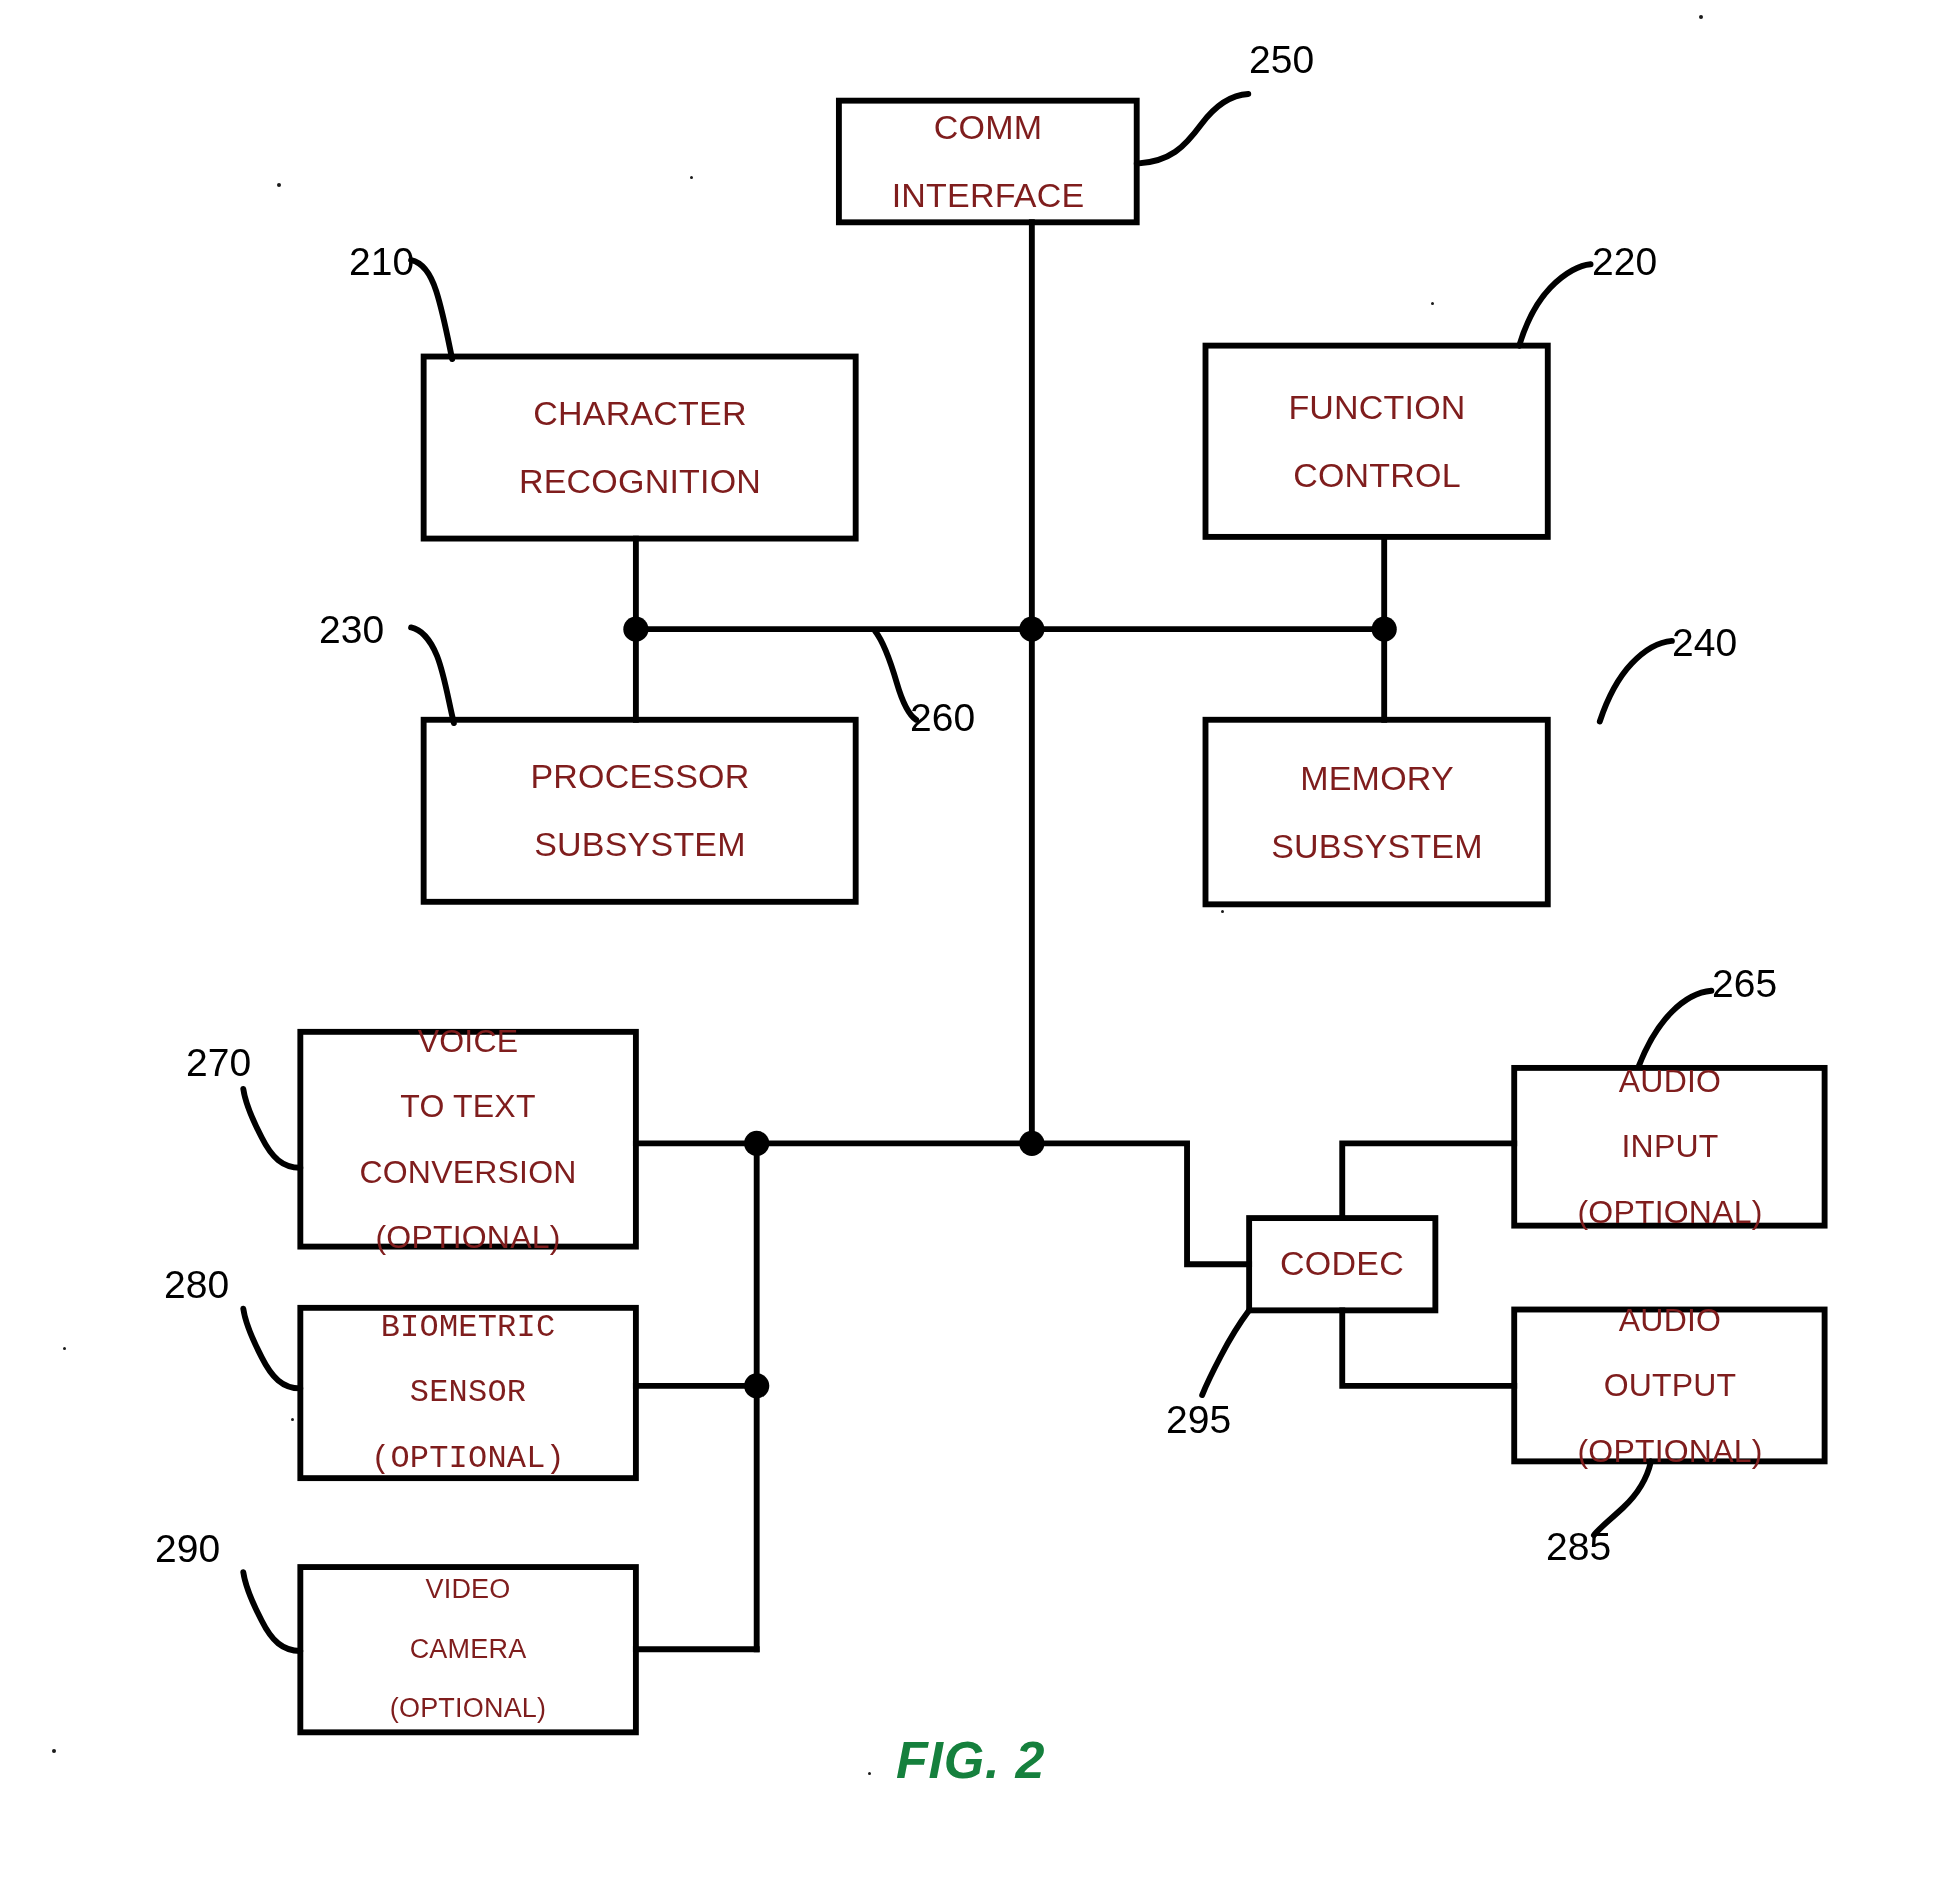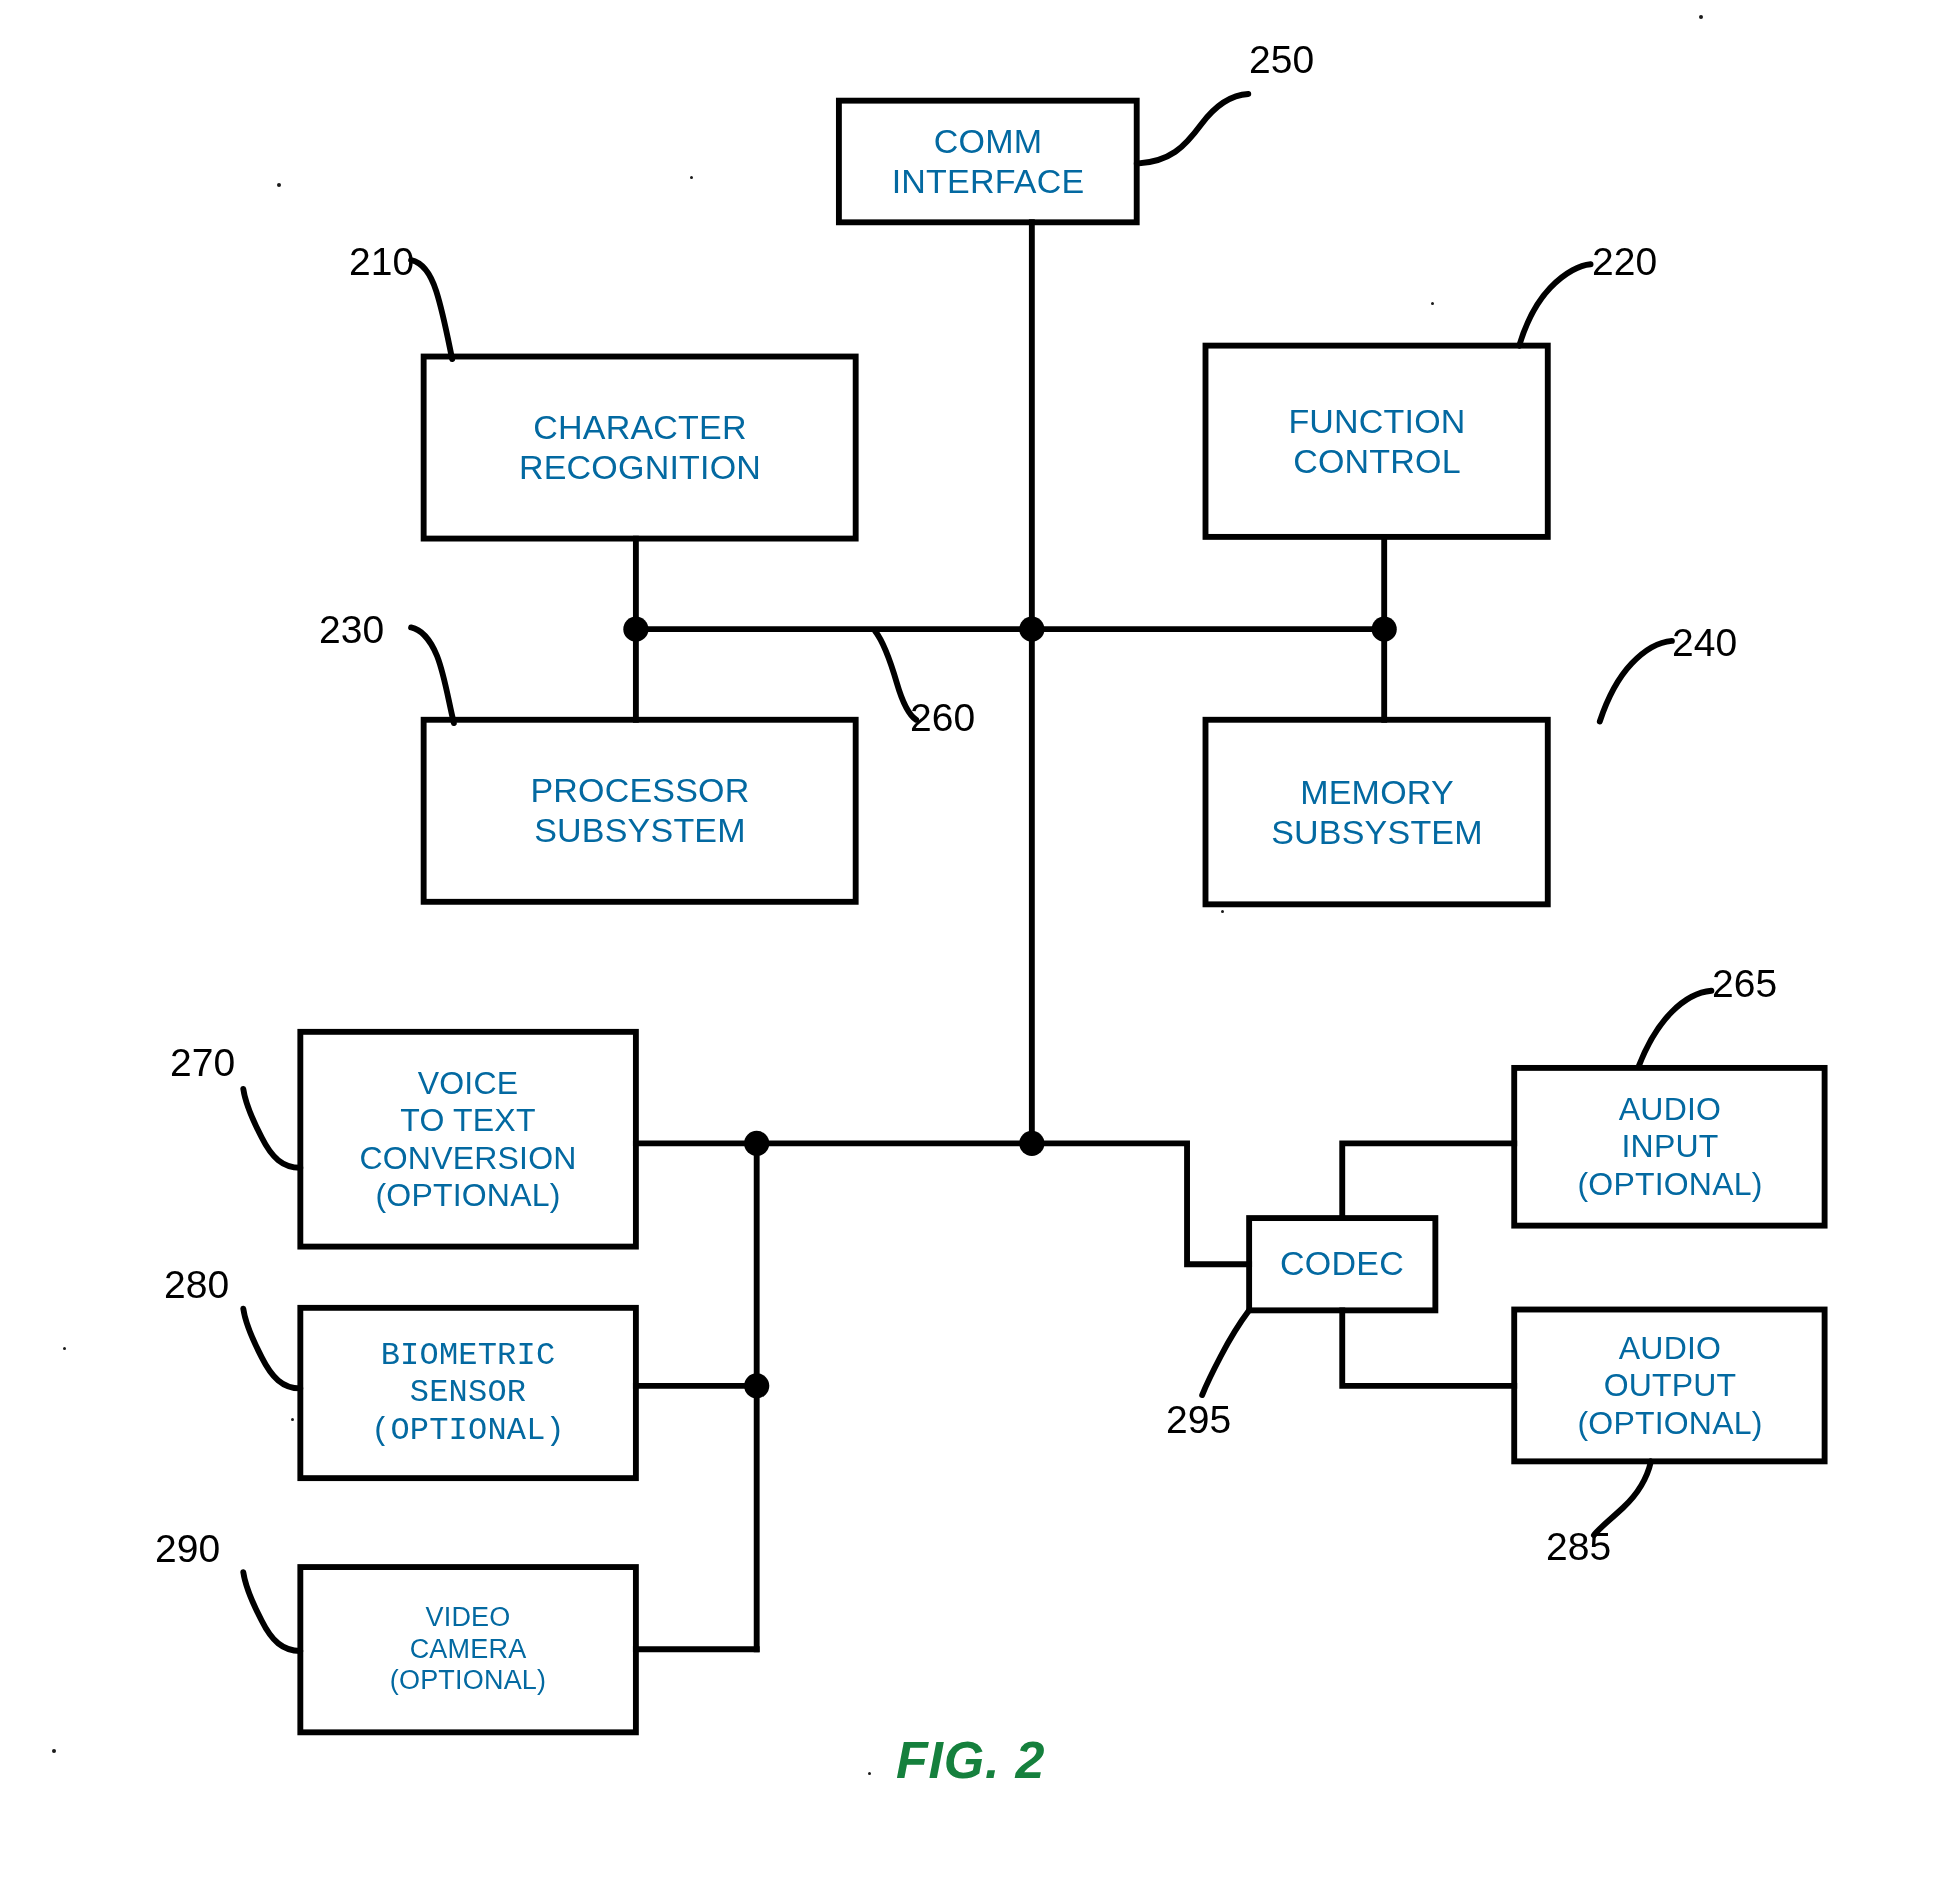--- a/index.html
+++ b/index.html
@@ -23,27 +23,28 @@
     width: 1958px;
     height: 1885px;
   }
   .box-label {
     position: absolute;
     display: flex;
     flex-direction: column;
     align-items: center;
     justify-content: center;
     text-align: center;
-    color: #0369a1;
+    color: #7f1d1d;
     font-family: "Liberation Sans", sans-serif;
     font-size: 34px;
     line-height: 1.17;
     letter-spacing: 0.2px;
     pointer-events: none;
     white-space: pre;
+    gap: 28px;
   }
   .box-label span { display: block; }
   .ref-num {
     position: absolute;
     color: #000000;
     font-family: "Liberation Sans", sans-serif;
     font-size: 39px;
     line-height: 1;
     white-space: pre;
   }
@@ -194,21 +195,21 @@
     <span>CODEC</span>
   </div>
 
   <div class="ref-num" style="left:1249px; top:40px;">250</div>
   <div class="ref-num" style="left:349px; top:242px;">210</div>
   <div class="ref-num" style="left:1592px; top:242px;">220</div>
   <div class="ref-num" style="left:319px; top:610px;">230</div>
   <div class="ref-num" style="left:1672px; top:623px;">240</div>
   <div class="ref-num" style="left:910px; top:698px;">260</div>
   <div class="ref-num" style="left:1712px; top:964px;">265</div>
-  <div class="ref-num" style="left:170px; top:1043px;text-align:center;">270</div>
+  <div class="ref-num" style="left:186px; top:1043px;text-align:center;">270</div>
   <div class="ref-num" style="left:164px; top:1265px;">280</div>
   <div class="ref-num" style="left:155px; top:1529px;">290</div>
   <div class="ref-num" style="left:1546px; top:1527px;">285</div>
   <div class="ref-num" style="left:1166px; top:1400px;">295</div>
 
   <div class="fig-caption" style="left:896px; top:1734px;">FIG. 2</div>
 
   <div class="speck" style="left:1699px; top:15px;  width:4.2px; height:4.2px;"></div>
   <div class="speck" style="left:277px;  top:183px; width:4.2px; height:4.2px;"></div>
   <div class="speck" style="left:690px;  top:176px; width:3.4px; height:3.4px;"></div>

